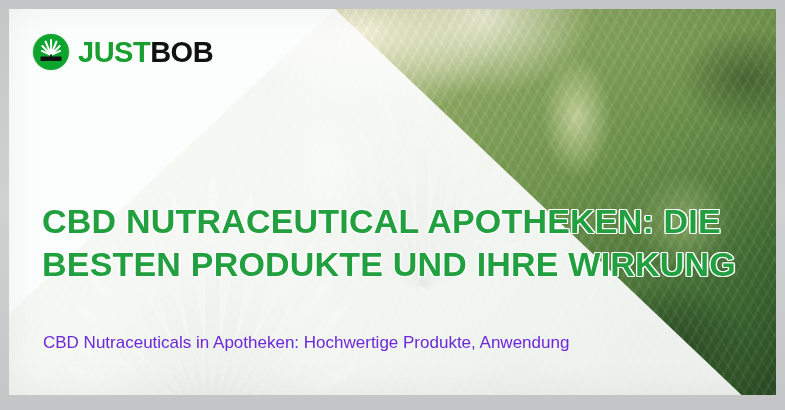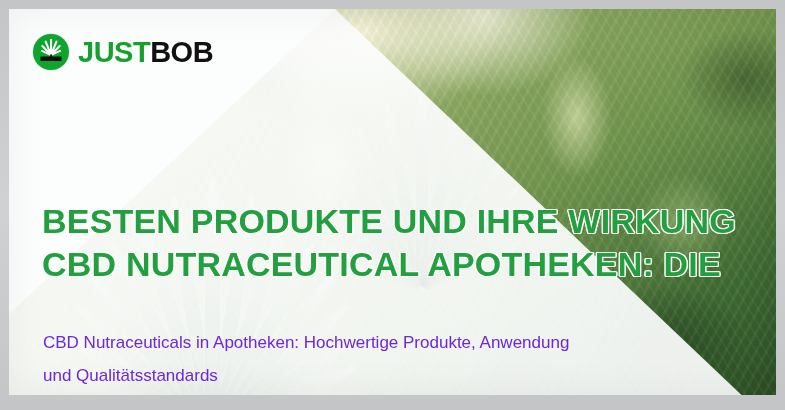--- a/index.html
+++ b/index.html
@@ -277,23 +277,22 @@
           <rect x="7.5" y="22.6" width="21" height="4.4" rx="0.6" fill="#111111"></rect>
           <rect x="17.2" y="20.4" width="1.7" height="3.2" fill="#111111"></rect>
         </svg>
       </div>
       <div class="logo-text">
         <span class="logo-just">JUST</span><span class="logo-bob">BOB</span>
       </div>
     </div>
 
     <h1 class="headline">
+      <span class="headline-line">CBD NUTRACEUTICAL APOTHEKEN: DIE</span>
       <span class="headline-line">BESTEN PRODUKTE UND IHRE WIRKUNG</span>
-      <span class="headline-line">CBD NUTRACEUTICAL APOTHEKEN: DIE</span>
     </h1>
 
     <p class="subtitle">
       <span class="subtitle-line">CBD Nutraceuticals in Apotheken: Hochwertige Produkte, Anwendung</span>
-      <span class="subtitle-line">und Qualitätsstandards</span>
     </p>
 
   </div>
 </div>
 
 </body></html>

